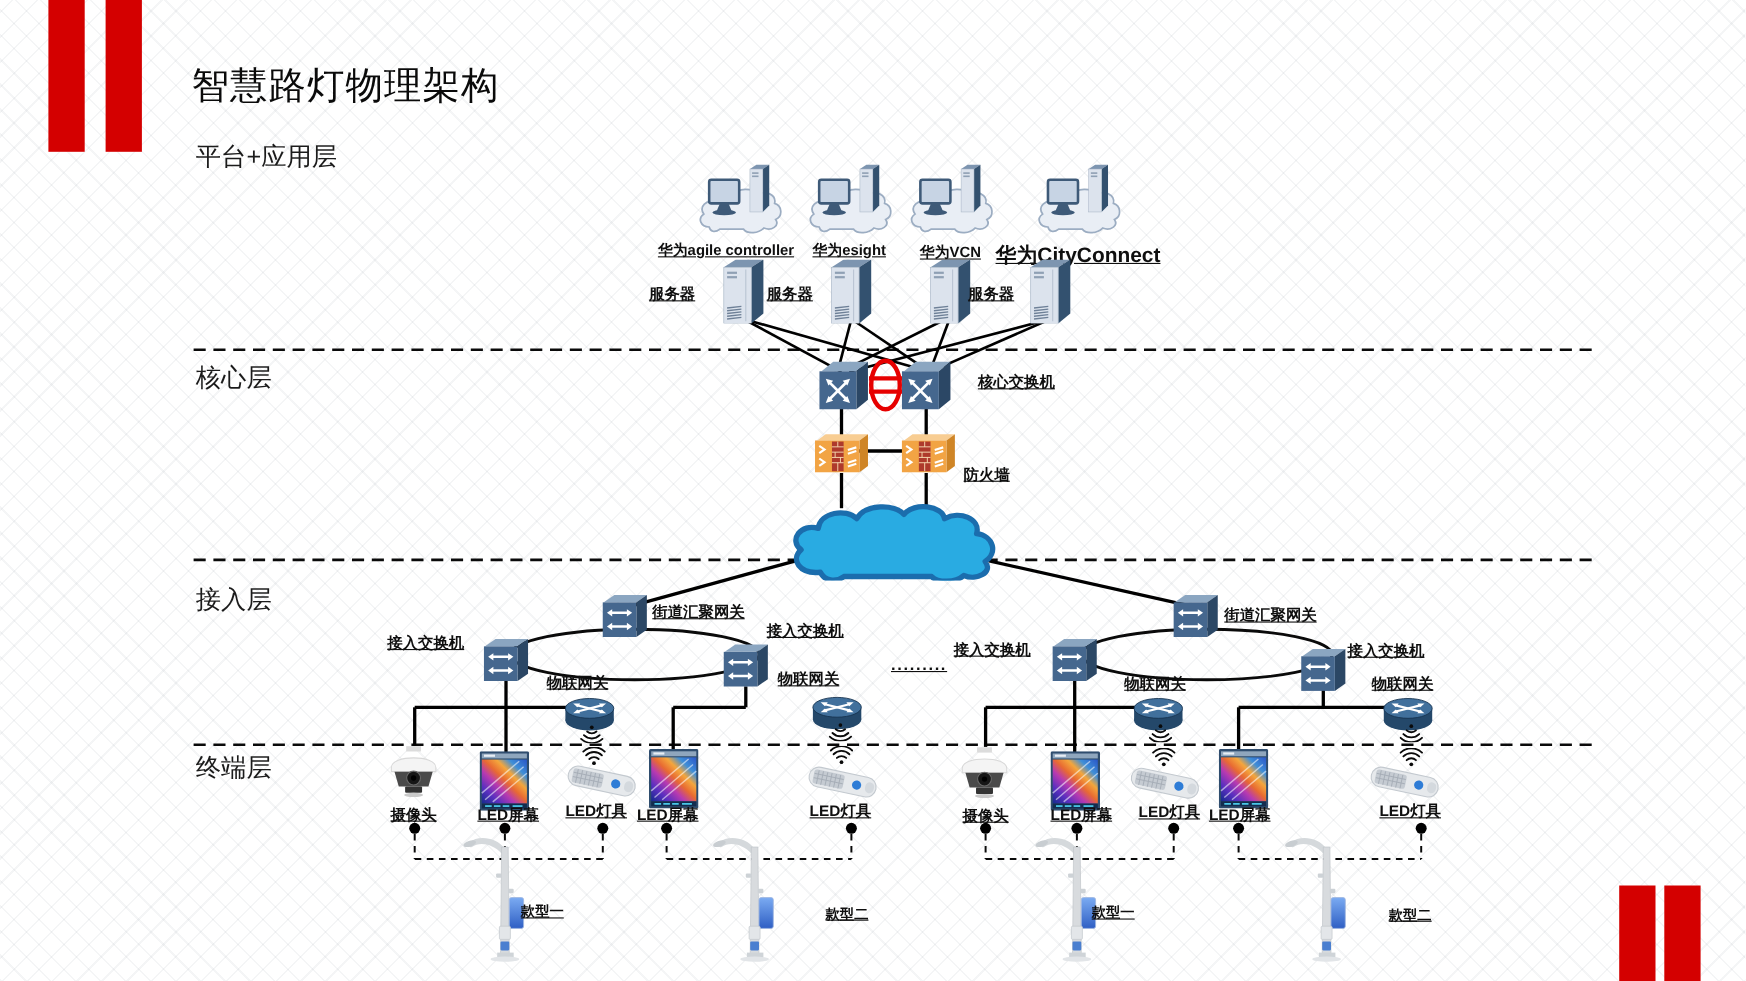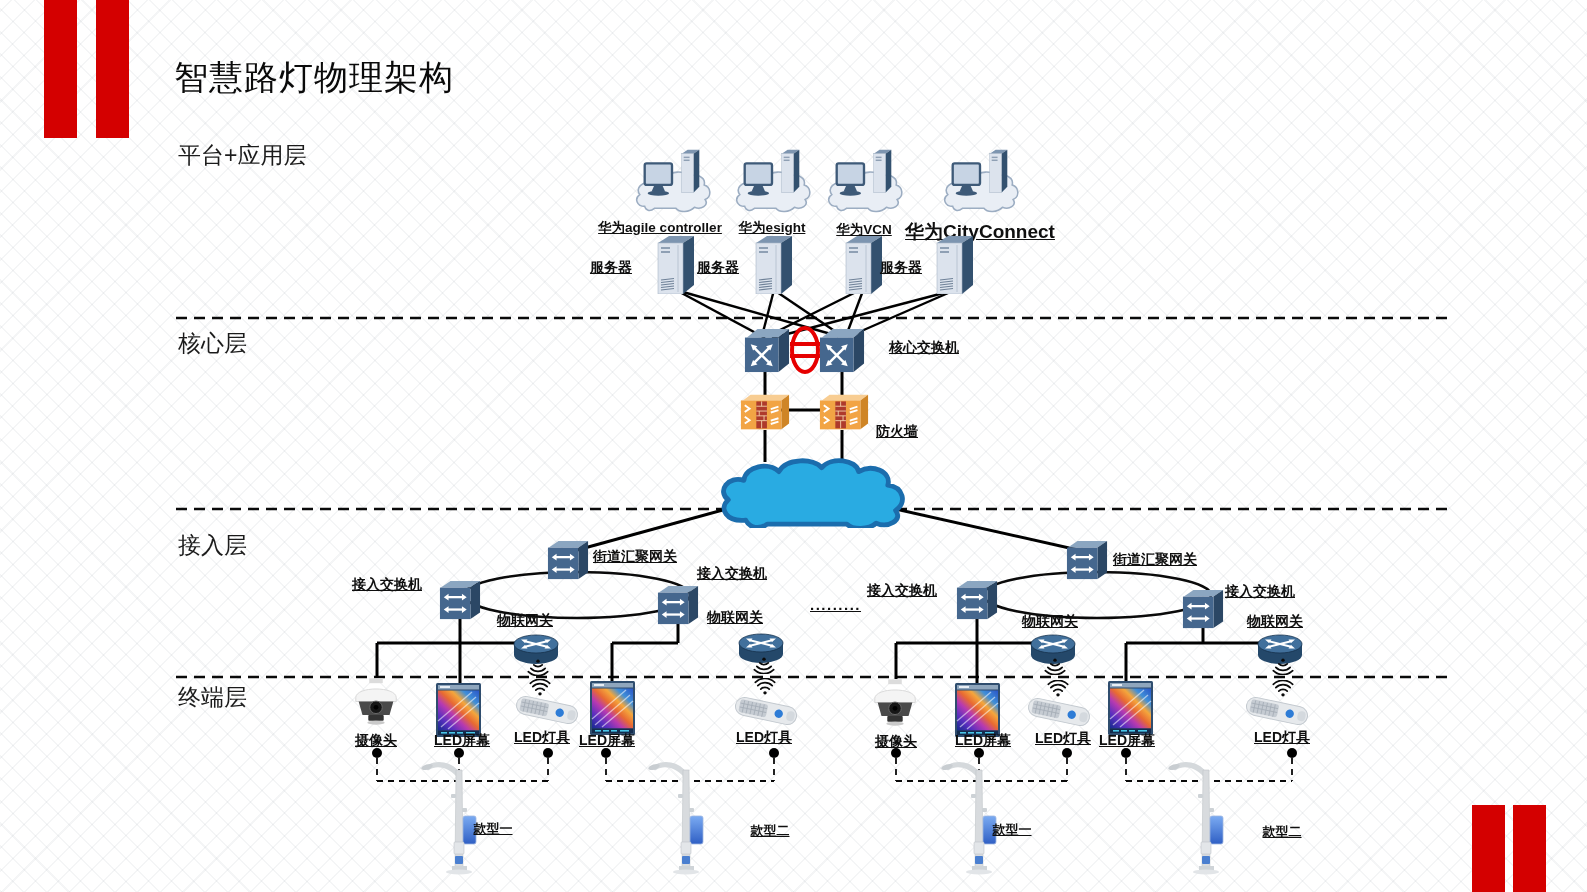--- a/index.html
+++ b/index.html
@@ -204,21 +204,21 @@
       </symbol>
     </defs>
   </svg>
 
   <div class="vbar" style="left:44px;top:0;height:138px"></div>
   <div class="vbar" style="left:96px;top:0;height:138px"></div>
   <div class="vbar" style="left:1472px;top:805px;height:87px"></div>
   <div class="vbar" style="left:1513px;top:805px;height:87px"></div>
 
   <div class="title">智慧路灯物理架构</div>
-  <div class="layer" style="left:178px;top:140px">平台+应用层</div>
+  <div class="layer" style="left:178px;top:127px">平台+应用层</div>
   <div class="layer" style="left:178px;top:328px">核心层</div>
   <div class="layer" style="left:178px;top:530px">接入层</div>
   <div class="layer" style="left:178px;top:682px">终端层</div>
 
   <svg class="wires" width="1587" height="892" viewBox="0 0 1587 892">
 
     <g stroke="#0a0a0a" stroke-width="2.4" stroke-dasharray="11,7">
       <line x1="176" y1="318" x2="1448" y2="318"></line>
       <line x1="176" y1="509" x2="1448" y2="509"></line>
       <line x1="176" y1="677" x2="1448" y2="677"></line>

